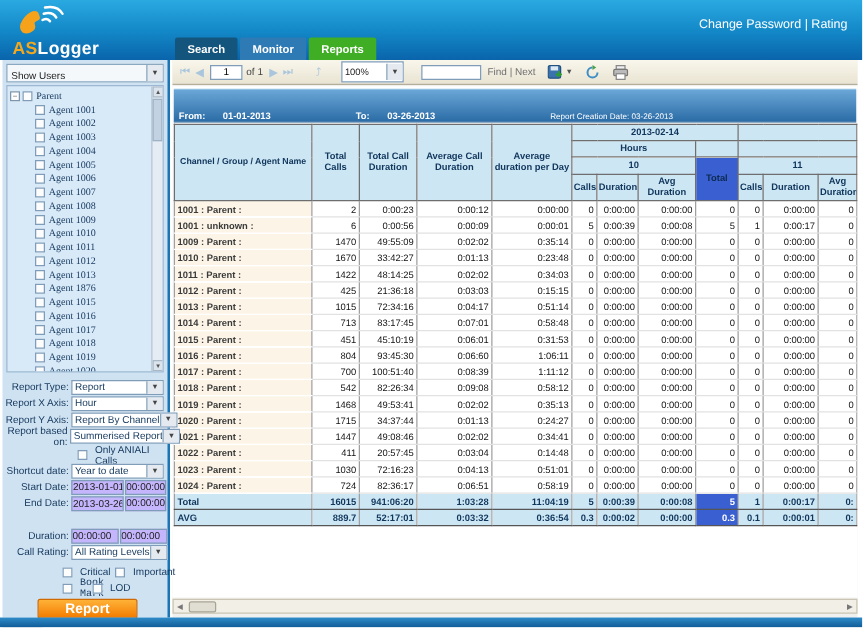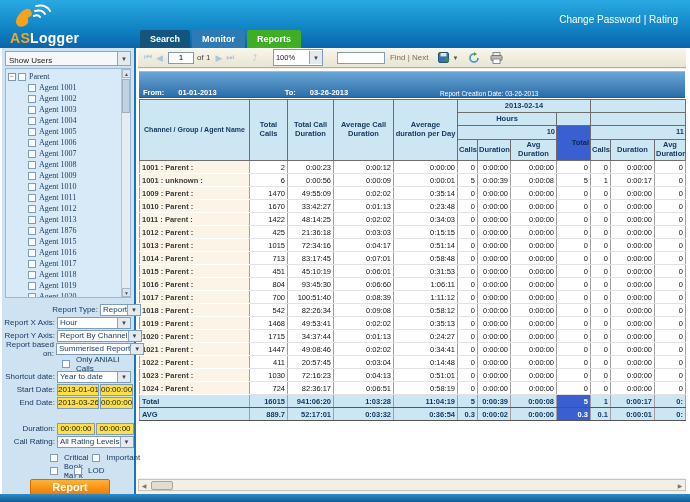--- a/index.html
+++ b/index.html
@@ -47,21 +47,21 @@
   .scroll-arrow.down { position:absolute; bottom:0; }
   .scroll-thumb { position:absolute; top:10px; left:0; width:8px; height:34px; background:#c2d2e2; border:1px solid #9fb2c4; cursor:pointer; }
 
   
   .form { position:absolute; left:0; top:253px; right:0; bottom:0; font-size:8px; color:#15395e; }
   .frow { position:absolute; left:0; right:3px; height:13px; display:flex; align-items:center; }
   .flabel { width:55px; text-align:right; padding-right:2px; flex:none; color:#14375c; }
   .fselect { flex:1; height:12px; background:#fff; border:1px solid #7f9db9; display:flex; align-items:center; cursor:pointer; }
   .fselect span { flex:1; font-size:8px; padding-left:2px; white-space:nowrap; overflow:hidden; }
   .fselect .dd-btn { height:10px; }
-  .ftext { height:12px; background:#fde047; border:1px solid #7f9db9; font-size:8px; text-align:center; color:#222;
+  .ftext { height:12px; background:#c4b5fd; border:1px solid #7f9db9; font-size:8px; text-align:left; color:#222;
            font-family:"Liberation Sans",sans-serif; }
   .cbrow { display:flex; align-items:center; gap:3px; }
   .cblabel { color:#14375c; cursor:pointer; }
   .report-btn { position:absolute; left:28px; width:80px; height:16px; border:1px solid #d06a00; border-radius:2px;
                 background:linear-gradient(180deg,#ffb238,#f27c00); color:#fff; font-weight:bold; font-size:11px;
                 display:flex; align-items:center; justify-content:center; cursor:pointer; }
 
   
   .main { position:absolute; left:138px; top:48px; width:548px; bottom:8px; background:#f0f0ee; z-index:10; }
   .toolbar { position:absolute; left:0; top:0; right:0; height:20px;
@@ -91,21 +91,21 @@
   .rpt th { background:#cde6f4; color:#10365c; font-weight:bold; border:1px solid #6e6e6e; padding:0 1px;
             line-height:1.15; overflow:hidden; }
   .rpt th.blue { background:#3a5fd0; color:#0c2a50; }
   .rpt td { border-left:1px solid #a0a0a0; border-right:1px solid #a0a0a0; border-bottom:1px solid #e2e2e2;
             padding:0 2px; text-align:right; white-space:nowrap; overflow:hidden; height:13px; background:#fff; }
   .rpt td.name { background:#fcf5e7; text-align:left; font-weight:bold; color:#3a3a3a; border-bottom:1px solid #fff; }
   .rpt tr.foot td { background:#cde6f4; font-weight:bold; color:#10365c; border-top:1px solid #555; border-bottom:1px solid #555; }
   .rpt tr.foot td.name { background:#cde6f4; color:#10365c; }
   .rpt tr.foot td.bluecell { background:#3a5fd0; color:#fff; }
   .rpt thead tr.rA th, .rpt thead tr.rB th { height:13px; }
-  .rpt thead tr.rC th { height:14px;text-align:right; }
+  .rpt thead tr.rC th { height:14px; }
   .rpt thead tr.rD th { height:21px; }
 
   .hscroll { position:absolute; left:0; right:0; top:431px; height:12px; background:#f2efe6; border:1px solid #c9c4b4;
              display:flex; align-items:center; }
   .hs-arrow { width:10px; height:10px; font-size:6px; color:#777; display:flex; align-items:center; justify-content:center; cursor:pointer; }
   .hs-thumb { width:22px; height:9px; background:#e0ddd2; border:1px solid #a8a494; border-radius:2px; margin-left:2px; cursor:pointer; }
 
   svg { display:block; }
 </style>
 </head>
@@ -234,21 +234,21 @@
           </div>
       </div>
       <div class="tree-scroll">
         <div class="scroll-arrow">▲</div>
         <div class="scroll-thumb"></div>
         <div class="scroll-arrow down">▼</div>
       </div>
     </div>
 
     <div class="form">
-      <div class="frow" style="top:2px;padding-left:43px;">
+      <div class="frow" style="top:2px;">
         <span class="flabel">Report Type:</span>
         <div class="fselect">
           <span>Report</span>
           <div class="dd-btn">▼</div>
         </div>
       </div>
       <div class="frow" style="top:15px;">
         <span class="flabel">Report X Axis:</span>
         <div class="fselect">
           <span>Hour</span>

